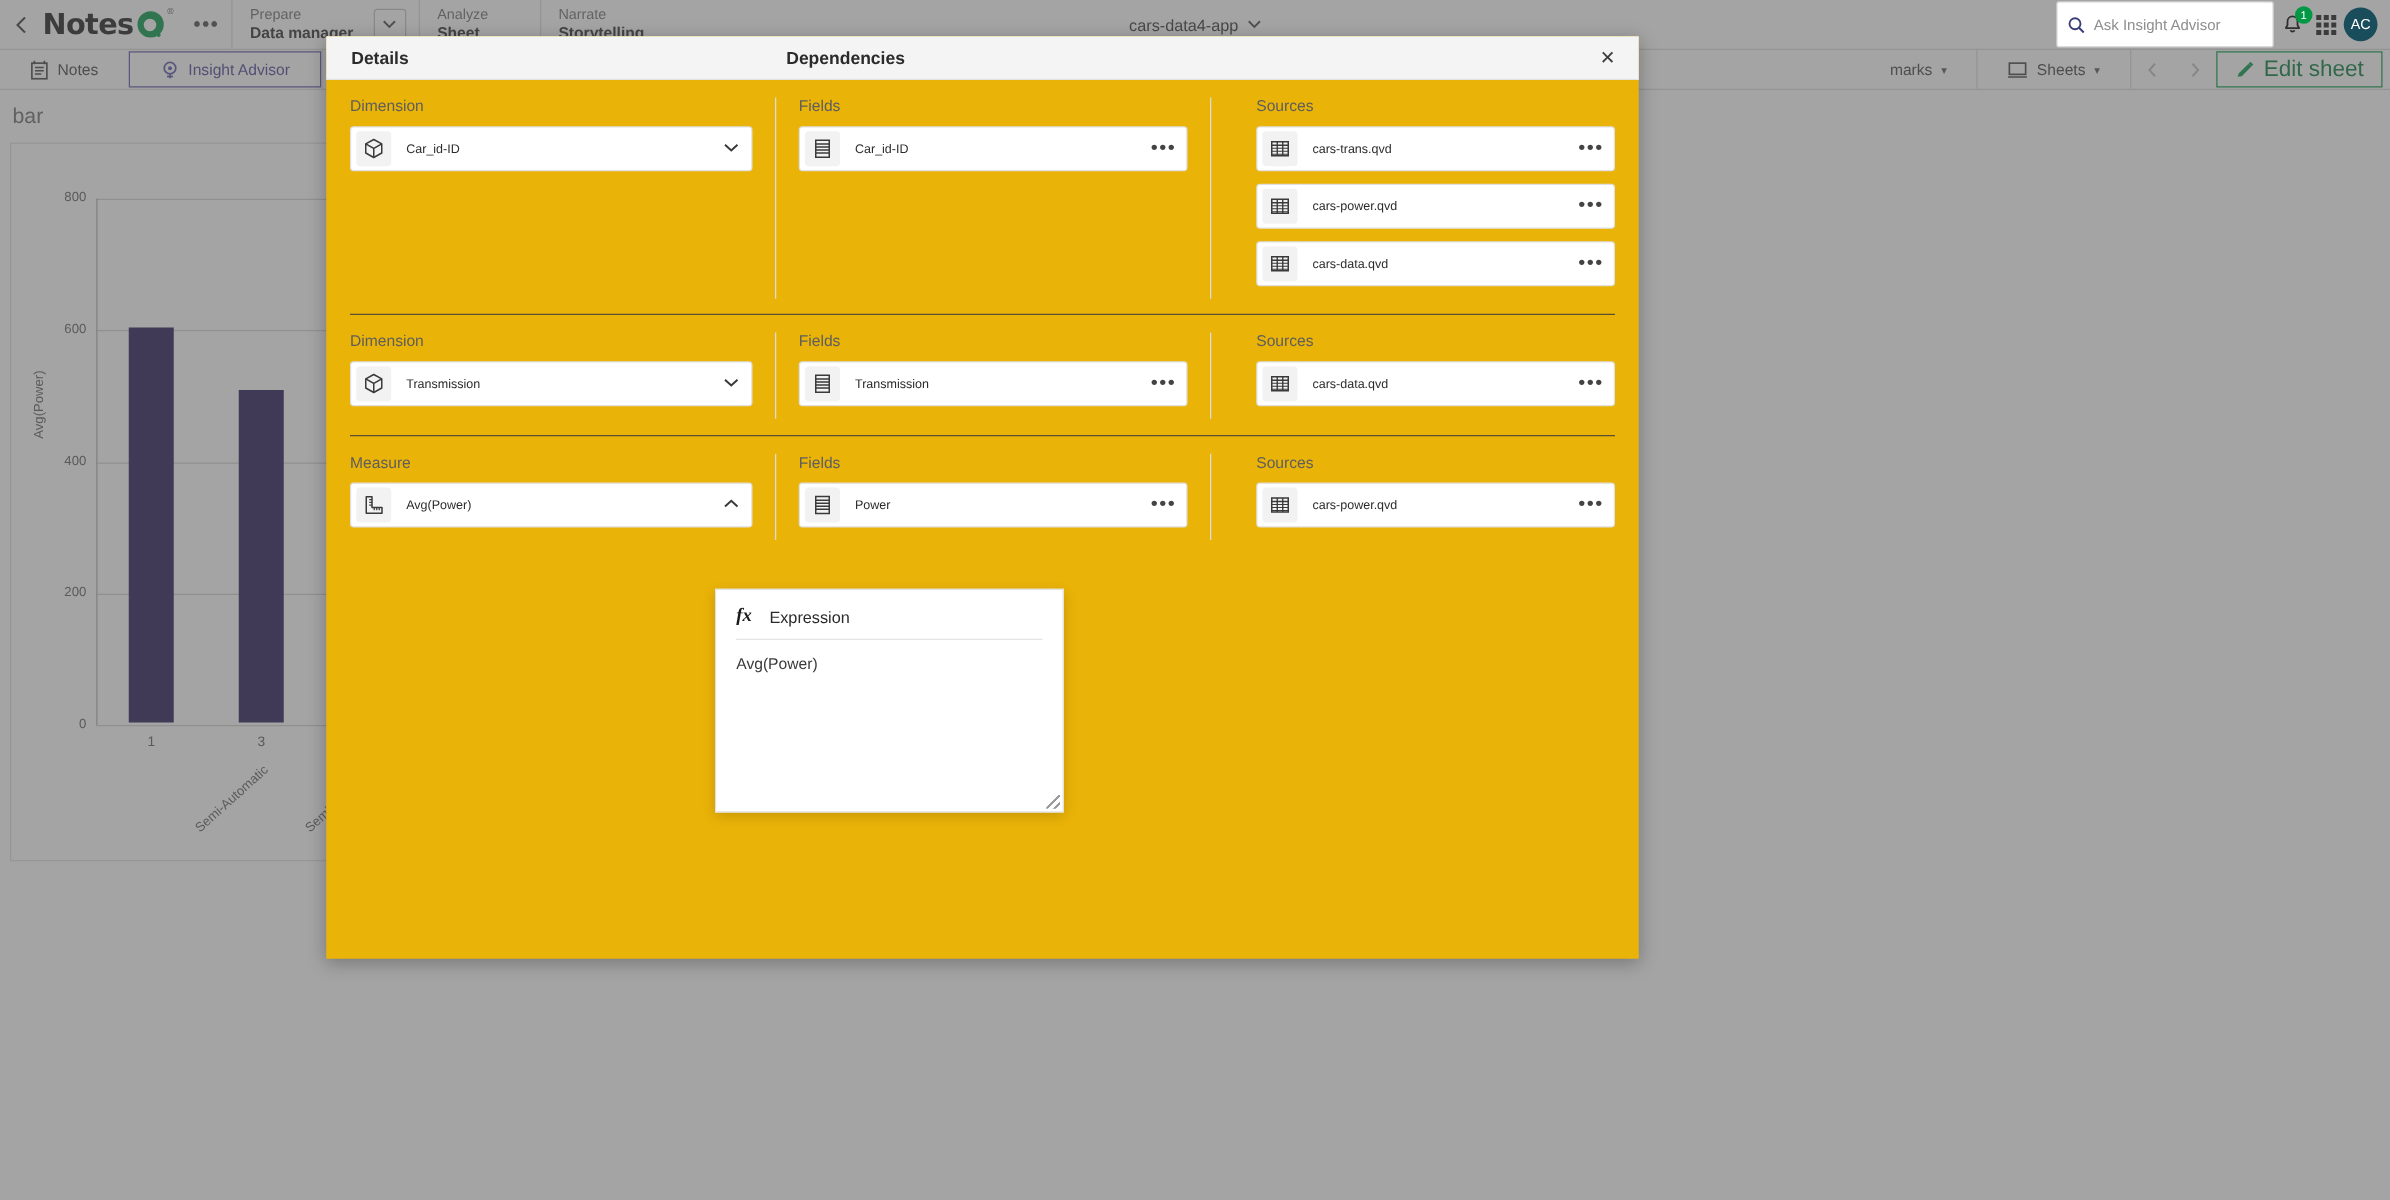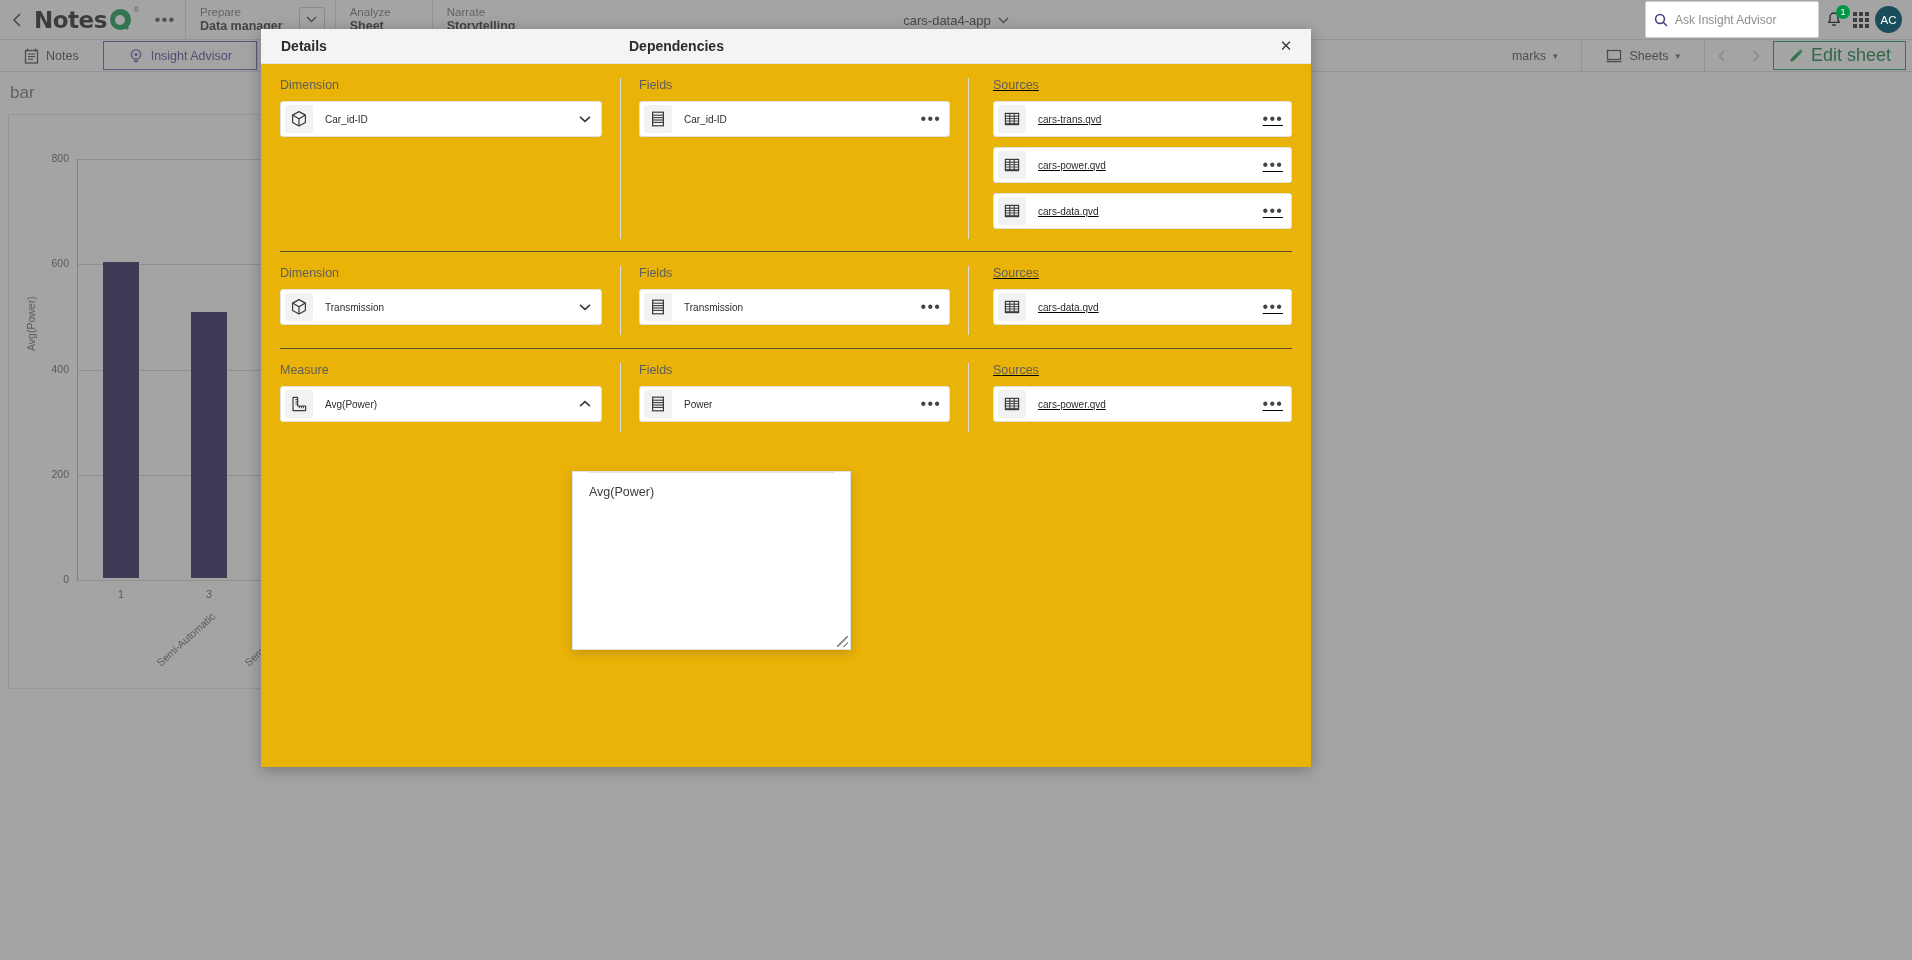--- a/index.html
+++ b/index.html
@@ -164,21 +164,21 @@
     font-size: 15px; color: #3c3c3c; cursor: pointer;
   }
   .modal-body { flex: 1; position: relative; overflow: hidden; }
 
   .row-group { position: relative; padding: 14px 19px 0 19px; }
   .row-sep { height: 1px; background: #3c3c3c; opacity: .82; margin: 12px 19px 0 19px; }
 
   .cols { display: flex; }
   .col-dim    { width: 340px; padding-right: 18px; }
   .col-fields { width: 348px; padding: 0 18px; border-left: 1px solid #dcdcdc; }
-  .col-src    { width: 330px; padding-left: 24px; border-left: 1px solid #dcdcdc; flex: 1; text-decoration: underline; }
+  .col-src    { width: 330px; padding-left: 36px; border-left: 1px solid #dcdcdc; flex: 1; }
   .col-label { font-size: 12.5px; color: #5e5e5e; margin-bottom: 9px; }
 
   .pill {
     height: 36px; border: 1px solid #e0e0e0; border-radius: 3px; background: #fff;
     display: flex; align-items: center; padding: 0 8px 0 4px; margin-bottom: 10px;
     cursor: pointer;
   }
   .pill .icobox {
     width: 28px; height: 28px; border-radius: 3px; background: #f2f2f2;
     display: flex; align-items: center; justify-content: center; flex: 0 0 auto;
@@ -608,19 +608,23 @@
                   </span>
                   <span class="txt">cars-power.qvd</span>
                   <span class="dots">•••</span>
                 </div>
               </div>
             </div>
           </div>
         </div>
 
       <div class="expr-pop">
+        <div class="expr-head">
+          <span class="expr-fx">fx</span>
+          <span class="expr-title">Expression</span>
+        </div>
         <div class="expr-div"></div>
         <div class="expr-body">Avg(Power)</div>
         <div class="expr-resize"></div>
       </div>
     </div>
   </div>
 </div>
 
 </body></html>

